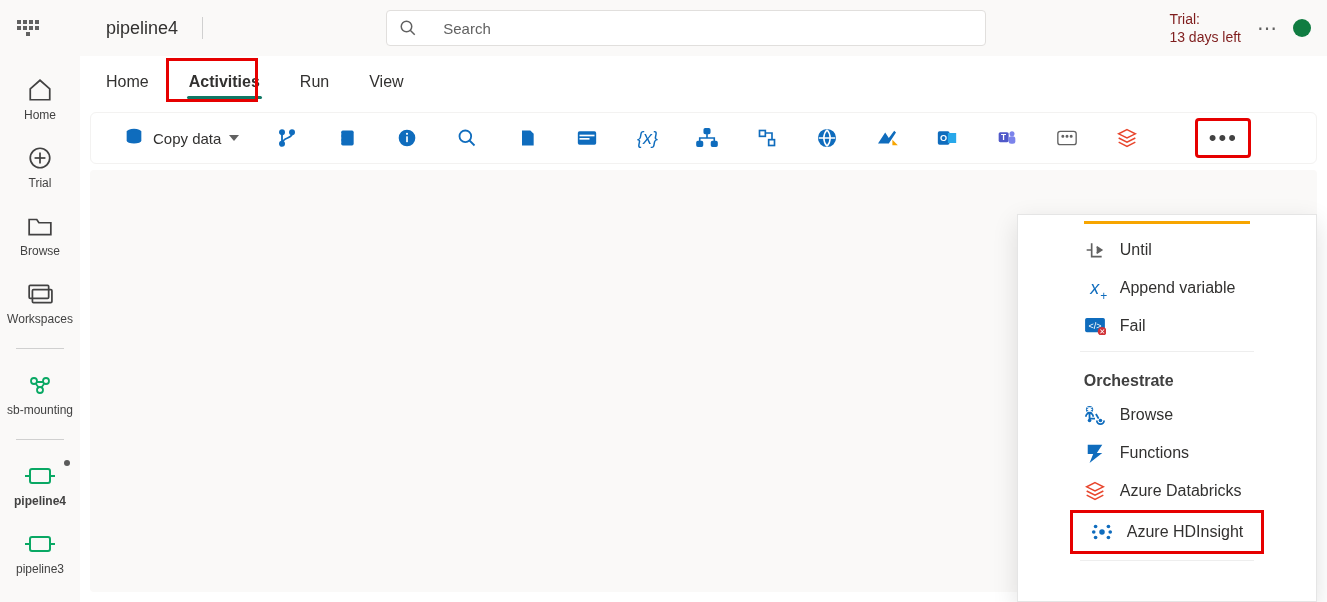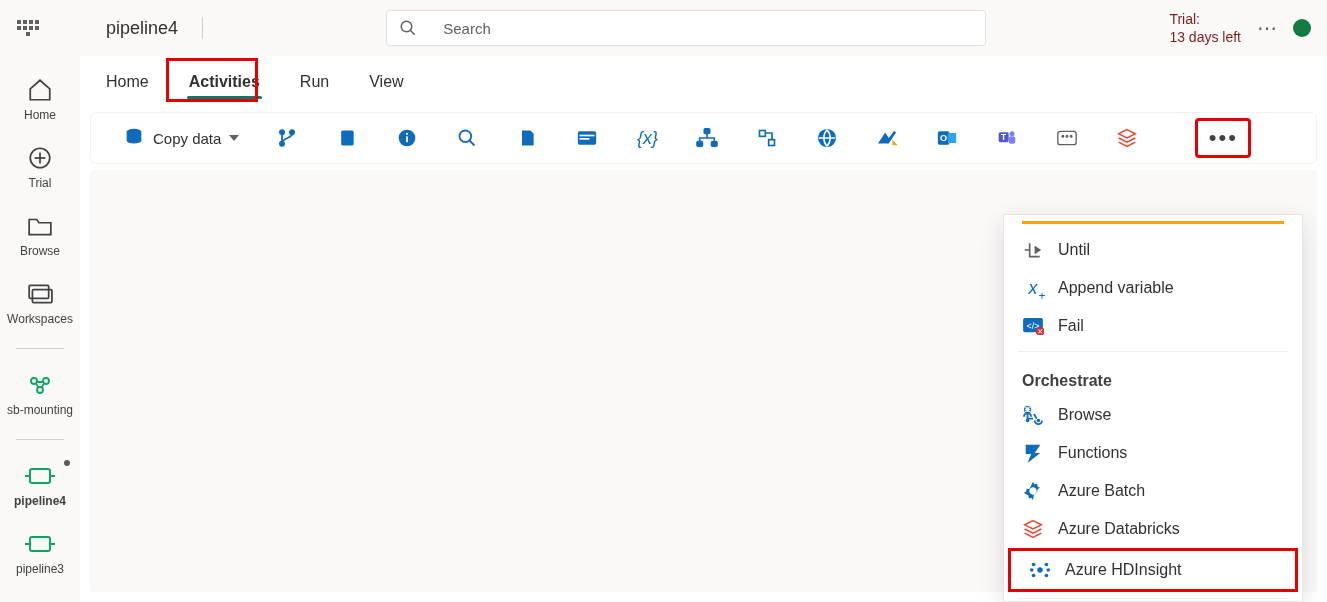--- a/index.html
+++ b/index.html
@@ -46,21 +46,21 @@
 
   .toolbar-row { display:flex; align-items:center; height:52px; padding:0 24px; gap:20px; background:#fff; border:1px solid #f3f2f1; border-radius:6px; margin:8px 10px 0 10px;}
   .tb-btn { width:40px; height:40px; display:flex; align-items:center; justify-content:center; cursor:pointer; border-radius:4px;}
   .copy-data-btn { display:flex; align-items:center; gap:8px; padding:0 8px; height:40px; cursor:pointer; border-radius:4px; font-size:15px; color:#323130;}
   .chev-down{width:0;height:0;border-left:5px solid transparent;border-right:5px solid transparent;border-top:6px solid #616161;}
   .ellipsis-btn { font-size:22px; color:#424242; letter-spacing:2px;}
 
   .canvas { flex:1; background:#faf9f8; margin:6px 10px 10px 10px; border-radius:4px; position:relative; }
 
   
-  .menu-panel { position:absolute; top:158px; right:24px; width:300px; bottom:0; background:#fff; border:1px solid #e5e5e5; box-shadow:0 8px 24px rgba(0,0,0,0.12); overflow:hidden; display:flex; flex-direction:column;}
+  .menu-panel { position:absolute; top:158px; right:10px; width:300px; bottom:0; background:#fff; border:1px solid #e5e5e5; box-shadow:0 8px 24px rgba(0,0,0,0.12); overflow:hidden; display:flex; flex-direction:column;align-items:center;}
   .menu-scroll { flex:1; overflow-y:auto; padding:6px 0 12px;}
   .menu-scroll::-webkit-scrollbar{width:10px;}
   .menu-scroll::-webkit-scrollbar-thumb{background:#c8c6c4;border-radius:5px;}
   .menu-item { display:flex; align-items:center; gap:14px; padding:8px 18px; font-size:16px; cursor:pointer; color:#323130;}
   .menu-icon { width:22px; height:22px; display:flex; align-items:center; justify-content:center; flex-shrink:0;}
   .menu-header { font-weight:700; font-size:16px; padding:14px 18px 6px; color:#404040;}
   .menu-divider { height:1px; background:#eee; margin:6px 14px;}
   .highlight-red { border:3px solid #e60000; }
 
 </style>
@@ -346,29 +346,20 @@
         <div class="menu-item">
           <div class="menu-icon">
               <svg width="22" height="20" viewBox="0 0 24 22" fill="#0f6cbd">
                 <polygon points="4,2 20,2 14,11 20,11 6,22 10,12 4,12"></polygon>
               </svg>
             </div>
           <span>Functions</span>
         </div>
         <div class="menu-item">
           <div class="menu-icon">
-              <svg width="22" height="22" viewBox="0 0 24 24" fill="#0f6cbd">
-                <path d="M12 8 a4 4 0 1 0 0.01 0 M12 2 l1.5 2.5 3-0.5 0.5 3 2.5 1.5 -2.5 1.5 -0.5 3 -3 -0.5 L12 22 l-1.5-2.5 -3 0.5 -0.5-3 L4.5 15.5 2 14 l2.5-1.5 0.5-3 3 0.5 Z"></path>
-                <circle cx="12" cy="12" r="3.5" fill="#fff"></circle>
-              </svg>
-            </div>
-          <span>Azure Batch</span>
-        </div>
-        <div class="menu-item">
-          <div class="menu-icon">
               <svg width="20" height="20" viewBox="0 0 24 24" fill="none" stroke="#e8452c" stroke-width="1.8">
                 <path d="M12 2 L22 7 L12 12 L2 7 Z"></path>
                 <path d="M2 12 L12 17 L22 12"></path>
                 <path d="M2 17 L12 22 L22 17"></path>
               </svg>
             </div>
           <span>Azure Databricks</span>
         </div>
         <div class="menu-item highlight-red" style="margin:0 4px;">
           <div class="menu-icon">

